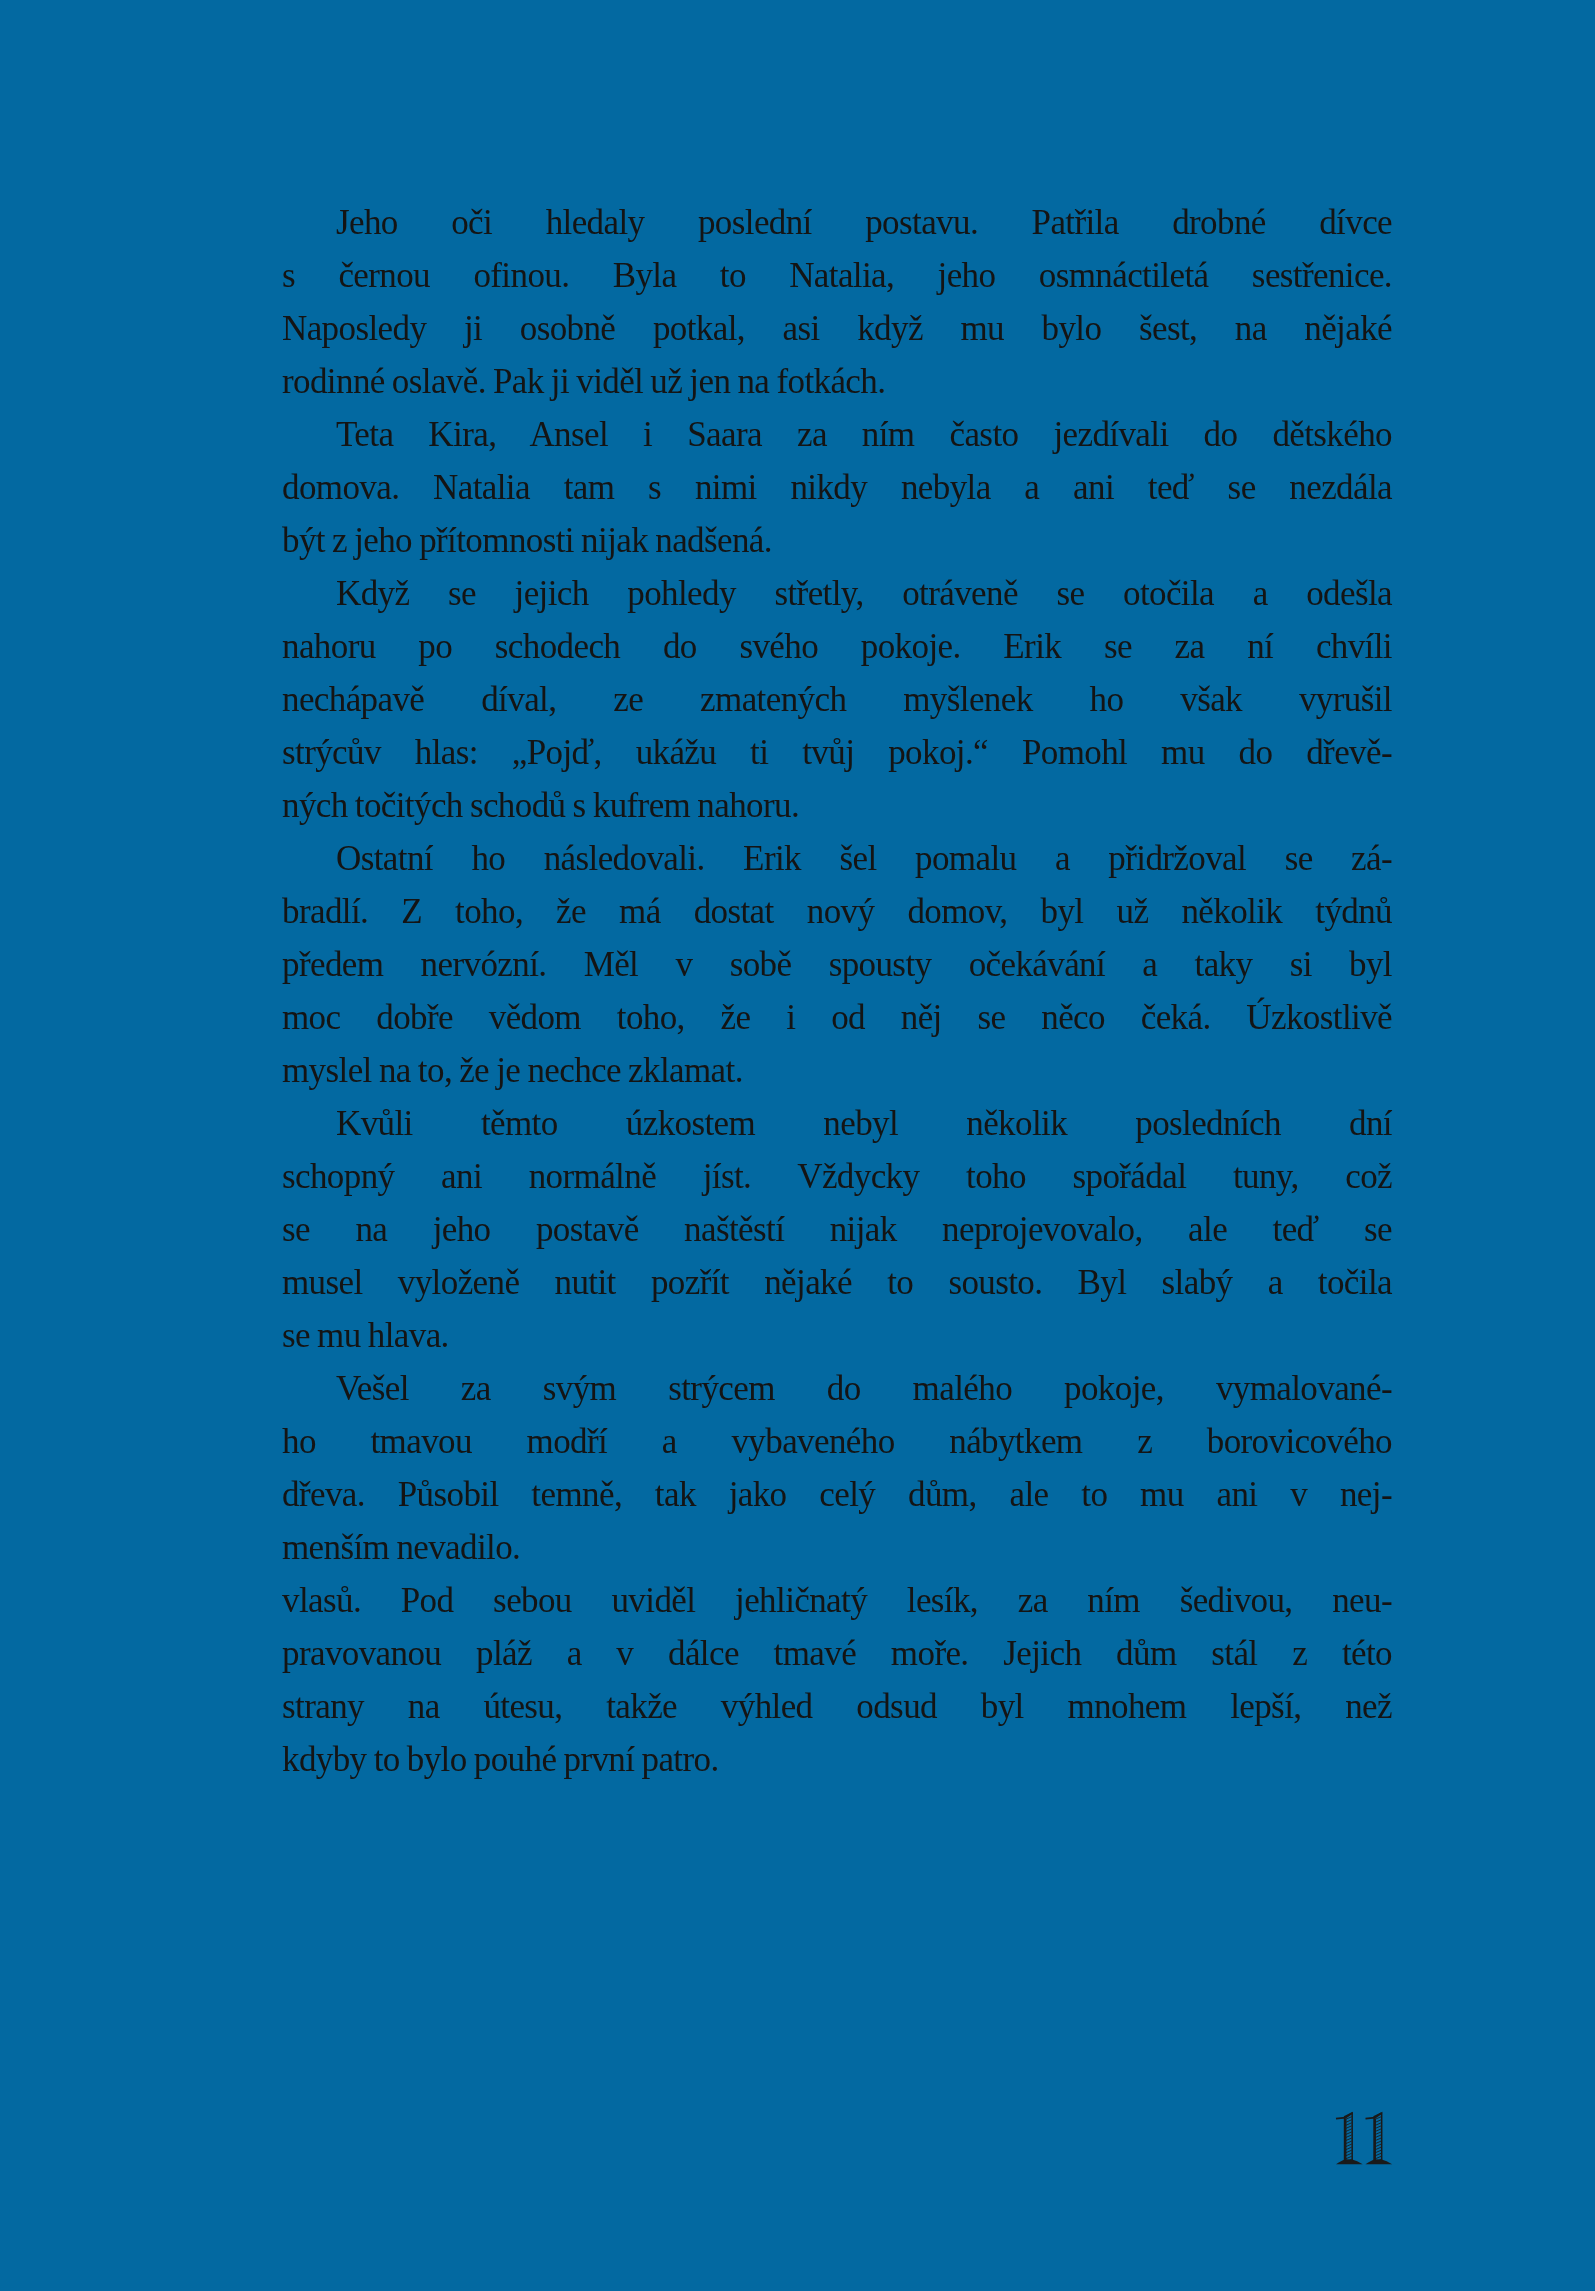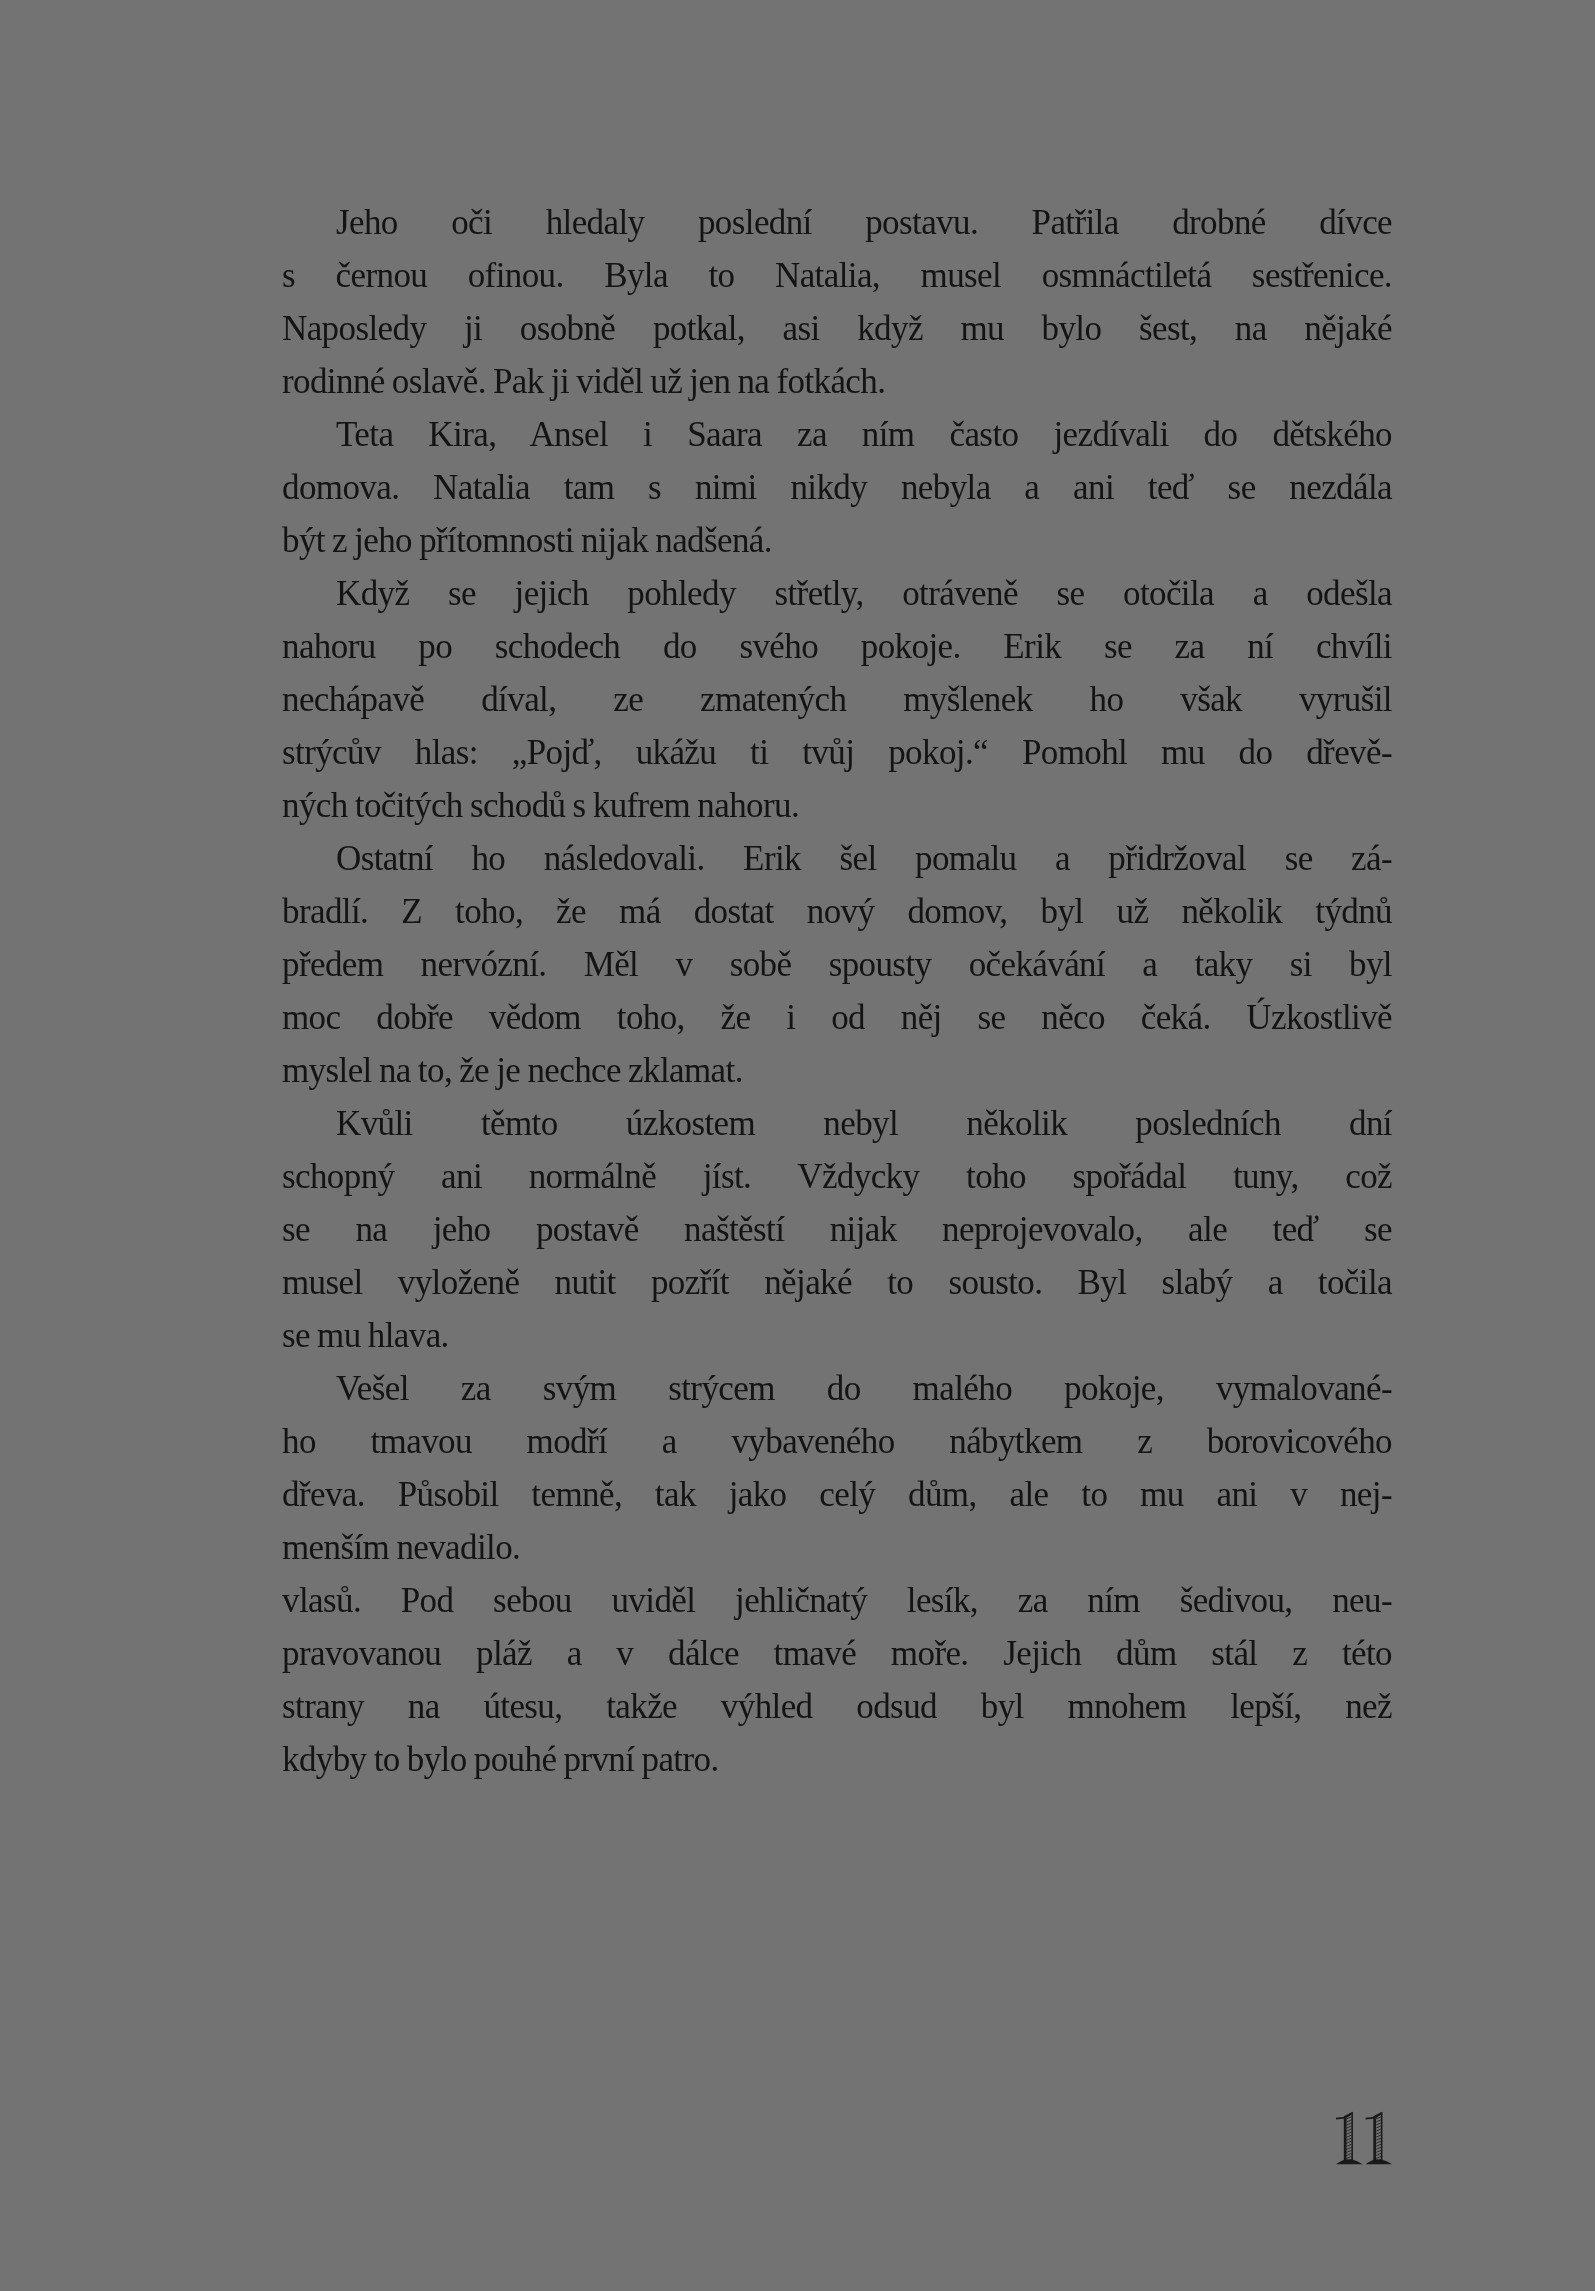--- a/index.html
+++ b/index.html
@@ -13,21 +13,21 @@
       position: relative;
       overflow: hidden;
       font-family: "Liberation Serif", "DejaVu Serif", serif;
       color: #141414;
     }
     .page {
       position: absolute;
       left: 0; top: 0;
       width: 1595px;
       height: 2291px;
-      background: #737373;
+      background: #0369a1;
     }
     .text-block {
       position: absolute;
       left: 282px;
       top: 196px;
       width: 1110px;
     }
     .line {
       display: block;
       height: 53px;
@@ -67,21 +67,21 @@
       clip: rect(0 0 0 0);
     }
   </style>
 </head>
 <body>
 
 <div class="page">
   <div class="text-block" id="text-block">
       <div>
         <span class="line indent">Jeho oči hledaly poslední postavu. Patřila drobné dívce</span>
-        <span class="line">s černou ofinou. Byla to Natalia, musel osmnáctiletá sestřenice.</span>
+        <span class="line">s černou ofinou. Byla to Natalia, jeho osmnáctiletá sestřenice.</span>
         <span class="line">Naposledy ji osobně potkal, asi když mu bylo šest, na nějaké</span>
         <span class="line last">rodinné oslavě. Pak ji viděl už jen na fotkách.</span>
       </div>
       <div>
         <span class="line indent">Teta Kira, Ansel i Saara za ním často jezdívali do dětského</span>
         <span class="line">domova. Natalia tam s nimi nikdy nebyla a ani teď se nezdála</span>
         <span class="line last">být z jeho přítomnosti nijak nadšená.</span>
       </div>
       <div>
         <span class="line indent">Když se jejich pohledy střetly, otráveně se otočila a odešla</span>

